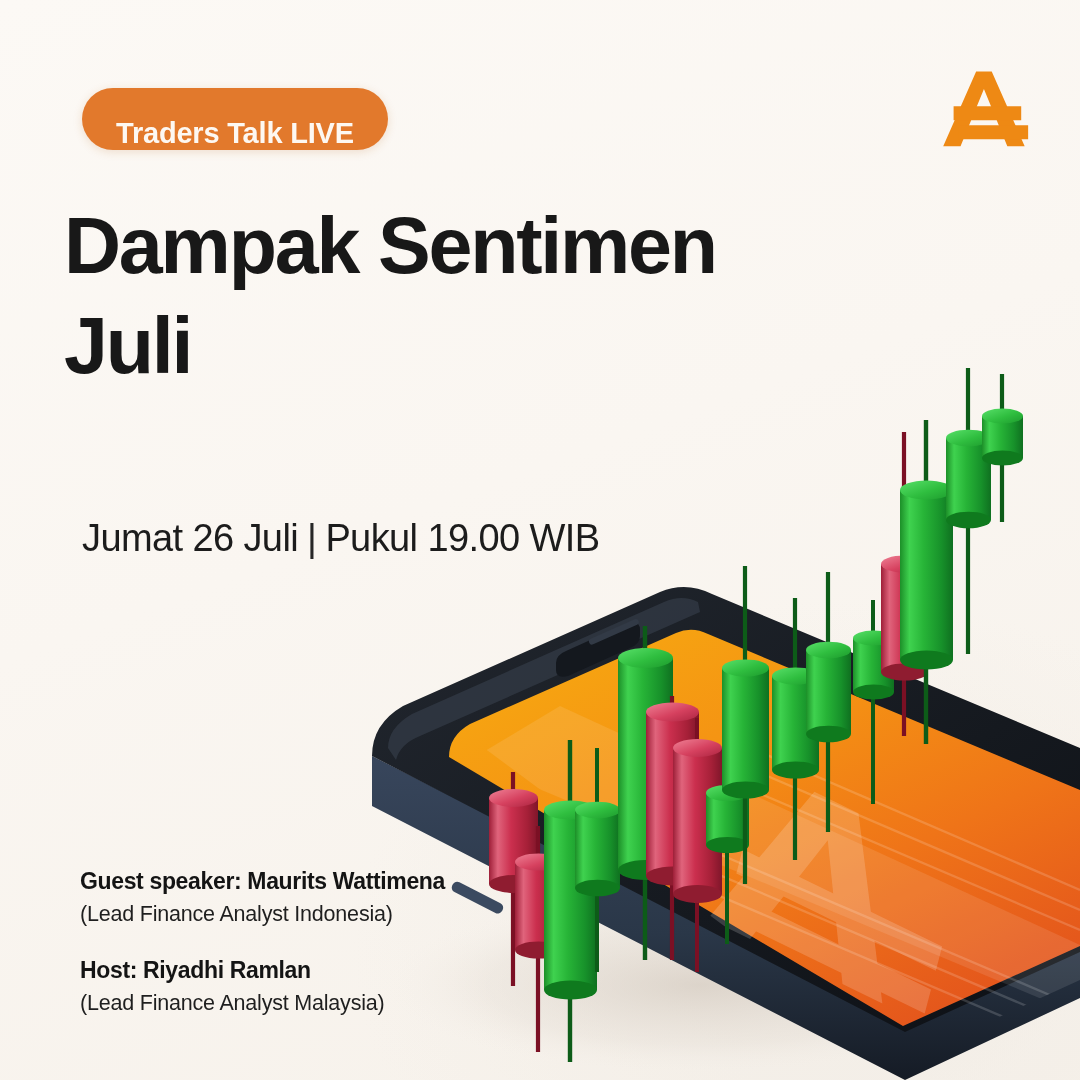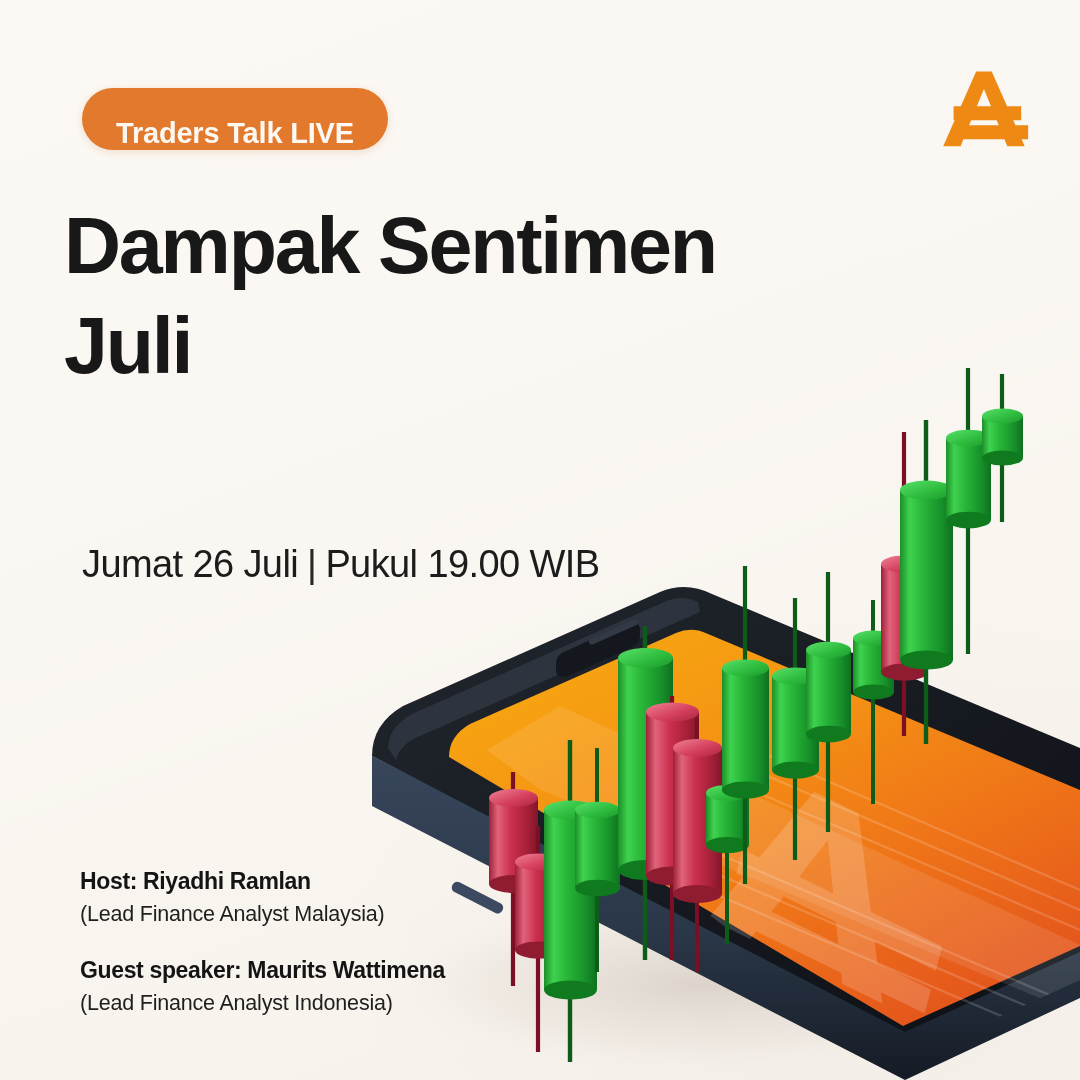--- a/index.html
+++ b/index.html
@@ -64,21 +64,21 @@
     font-size:79px;
     font-weight:bold;
     line-height:100px;
     letter-spacing:-2.2px;
     font-family:"Liberation Sans", sans-serif;
   }
   .headline .hl-line { display:block; white-space:nowrap; }
 
   .datetime {
     position:absolute;
-    left:82px; top:540px;
+    left:82px; top:514px;
     color:#1c1c1c;
     font-size:38px;
     font-weight:normal;
     letter-spacing:-0.6px;
     line-height:48px;
     white-space:nowrap;
   }
   .datetime .sep { margin:0 9px; color:#272727; font-weight:300; }
 
   .credits { position:absolute; left:80px; top:866px; width:470px; }
@@ -349,26 +349,26 @@
       <span class="hl-line">Dampak Sentimen</span>
       <span class="hl-line">Juli</span>
     </h1>
 
     <div class="datetime">
       <span>Jumat 26 Juli</span><span class="sep">|</span><span>Pukul 19.00 WIB</span>
     </div>
 
     <div class="credits">
       <div class="credit-block">
+        <div class="credit-name">Guest speaker: Maurits Wattimena</div>
+        <div class="credit-role">(Lead Finance Analyst Indonesia)</div>
+      </div>
+      <div class="credit-block">
         <div class="credit-name">Host: Riyadhi Ramlan</div>
         <div class="credit-role">(Lead Finance Analyst Malaysia)</div>
-      </div>
-      <div class="credit-block">
-        <div class="credit-name">Guest speaker: Maurits Wattimena</div>
-        <div class="credit-role">(Lead Finance Analyst Indonesia)</div>
       </div>
     </div>
 
     <svg class="logo" viewBox="0 0 120 120" xmlns="http://www.w3.org/2000/svg">
       <g fill="#ee8914">
         <path d="M44 18 L62 18 L100 104 L80 104 L53 38 L26 104 L6 104 Z"></path>
         <path d="M18 58 L96 58 L96 74 L18 74 Z"></path>
         <path d="M24 80 L104 80 L104 96 L24 96 Z"></path>
       </g>
     </svg>

